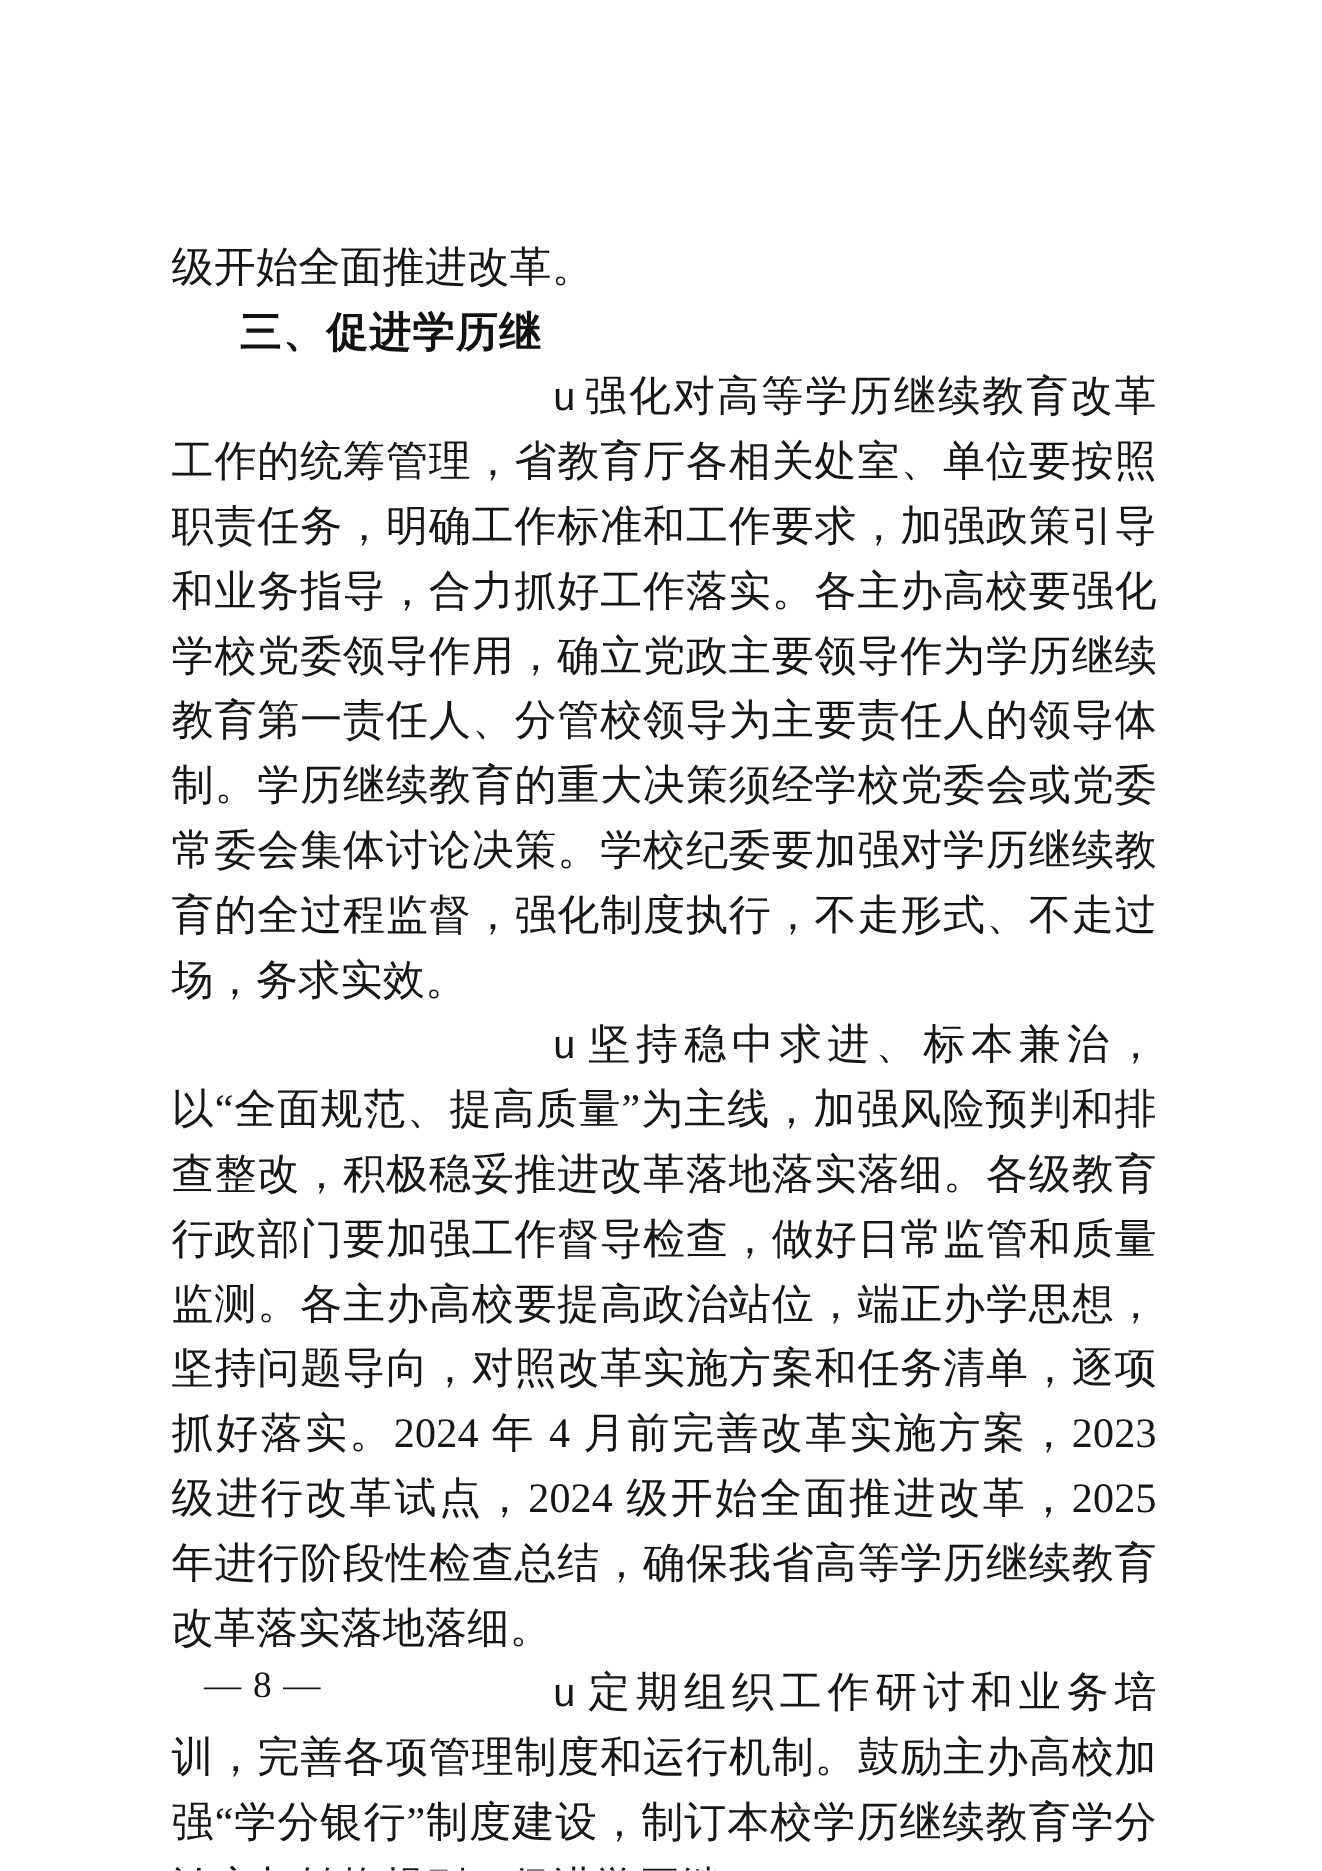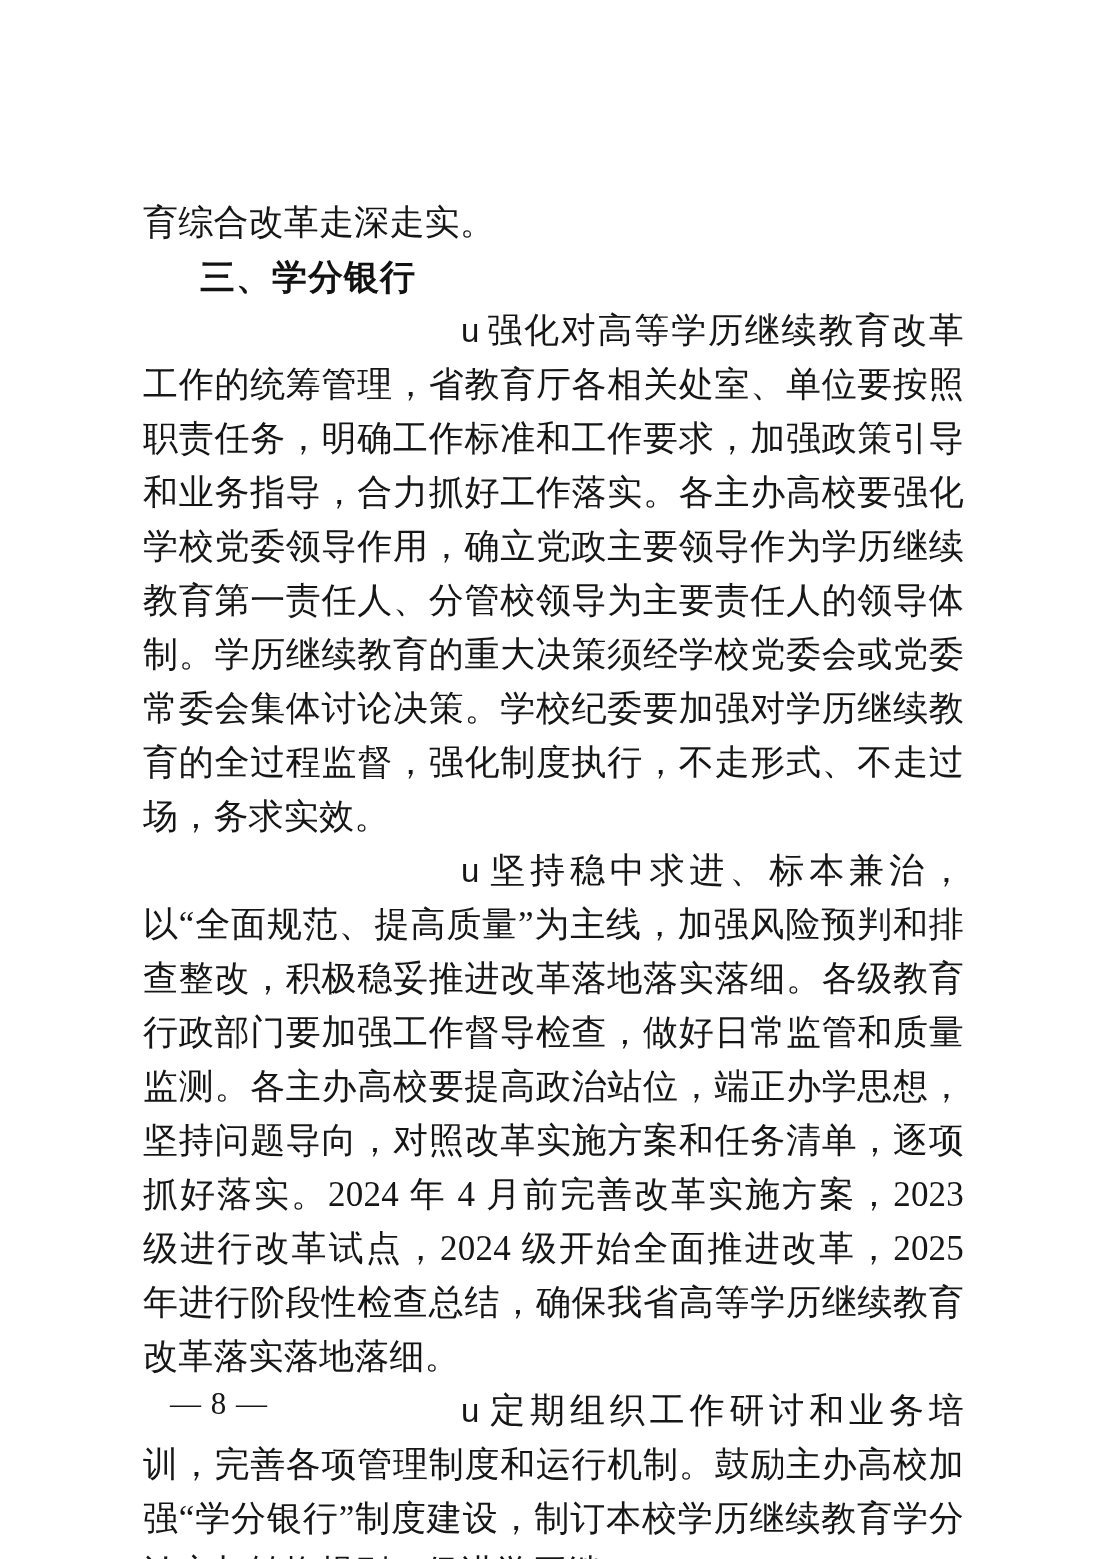--- a/index.html
+++ b/index.html
@@ -74,23 +74,23 @@
     letter-spacing: 1px;
   }
 </style>
 </head>
 <body>
 
 <div class="page">
 
   <div class="body-col">
 
-    <p class="para">育综合改革走深走实。</p>
+    <p class="para">级开始全面推进改革。</p>
 
-    <p class="heading">三、学分银行</p>
+    <p class="heading">三、促进学历继</p>
 
     <p class="para first-line-lead"><span class="bullet-mark">u</span><span>强化对高等学历继续教育改革工作的统筹管理，省教育厅各相关处室、单位要按照职责任务，明确工作标准和工作要求，加强政策引导和业务指导，合力抓好工作落实。各主办高校要强化学校党委领导作用，确立党政主要领导作为学历继续教育第一责任人、分管校领导为主要责任人的领导体制。学历继续教育的重大决策须经学校党委会或党委常委会集体讨论决策。学校纪委要加强对学历继续教育的全过程监督，强化制度执行，不走形式、不走过场，务求实效。</span></p>
 
     <p class="para first-line-lead"><span class="bullet-mark">u</span><span>坚持稳中求进、标本兼治，以“全面规范、提高质量”为主线，加强风险预判和排查整改，积极稳妥推进改革落地落实落细。各级教育行政部门要加强工作督导检查，做好日常监管和质量监测。各主办高校要提高政治站位，端正办学思想，坚持问题导向，对照改革实施方案和任务清单，逐项抓好落实。2024 年 4 月前完善改革实施方案，2023 级进行改革试点，2024 级开始全面推进改革，2025 年进行阶段性检查总结，确保我省高等学历继续教育改革落实落地落细。</span></p>
 
     <p class="para first-line-lead"><span class="bullet-mark">u</span><span>定期组织工作研讨和业务培训，完善各项管理制度和运行机制。鼓励主办高校加强“学分银行”制度建设，制订本校学历继续教育学分认定与转换规则，促进学历继</span></p>
 
   </div>
 
   <div class="footer">— 8 —</div>

